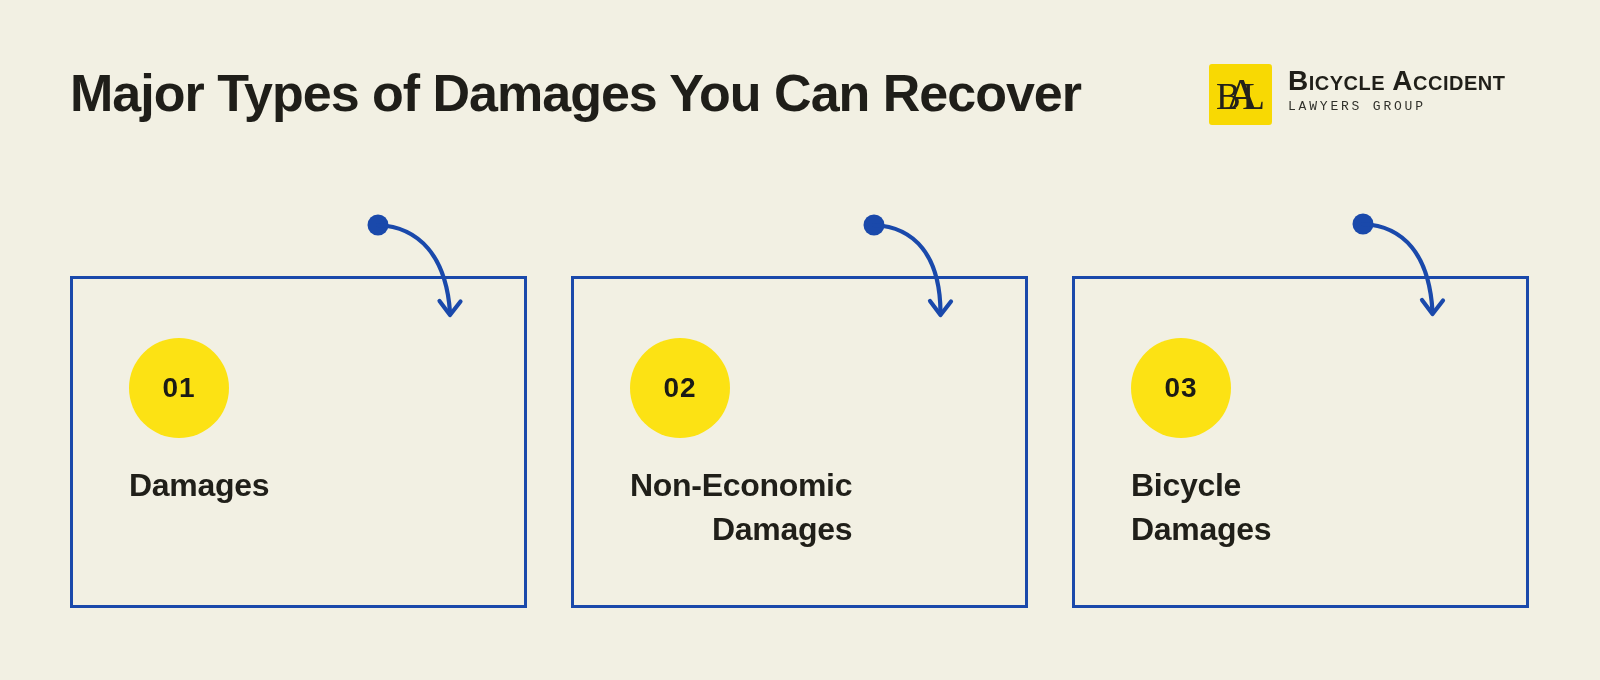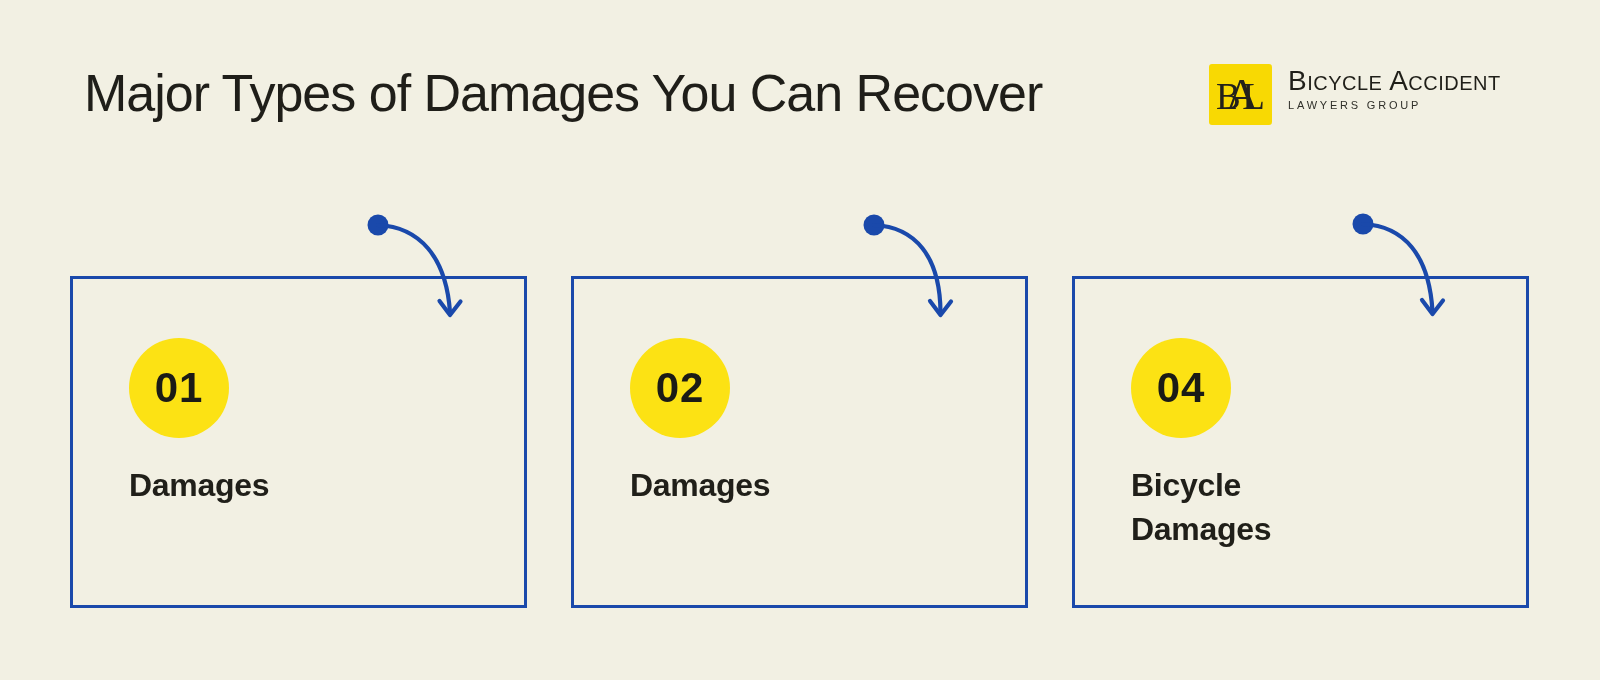--- a/index.html
+++ b/index.html
@@ -11,46 +11,46 @@
   }
   html,body{margin:0;padding:0;background:#e7e5d8;}
   .canvas{
     position:relative;width:1600px;height:680px;
     background:var(--background);
     font-family:"Liberation Sans",sans-serif;
     overflow:hidden;
   }
   
   .title{
-    position:absolute;left:84px;top:60px;margin:0;
+    position:absolute;left:70px;top:60px;margin:0;
     font-size:52px;line-height:66px;letter-spacing:-1px;
-    font-weight:normal;color:var(--text-dark);
+    font-weight:bold;color:var(--text-dark);
   }
   .title .line{display:block;}
   
   .logo{position:absolute;left:1209px;top:64px;display:flex;align-items:flex-start;gap:16px;}
   .logo-square{
     width:63px;height:61px;background:var(--logo-yellow);border-radius:3px;
     display:flex;align-items:center;justify-content:center;
   }
   .monogram{
     display:flex;align-items:baseline;
     font-family:"Liberation Serif",serif;color:#23221B;font-weight:500;
   }
   .m-b{font-size:37px;line-height:1;}
   .m-a{font-size:45px;line-height:1;margin-left:-15px;}
   .m-l{font-size:37px;line-height:1;margin-left:-16px;}
   .logo-text{padding-top:2px;}
   .logo-name{
-    font-variant:small-caps;font-weight:normal;font-size:28px;line-height:30px;
+    font-variant:small-caps;font-weight:bold;font-size:28px;line-height:30px;
     letter-spacing:.5px;color:#201F19;white-space:nowrap;
   }
   .logo-tagline{
-    margin-top:3px;font-size:11px;letter-spacing:2.8px;
-    color:#30302A;font-weight:500;white-space:nowrap;
+    margin-top:3px;font-size:13px;letter-spacing:2.8px;
+    color:#30302A;font-weight:500;white-space:nowrap;font-family:Liberation Mono, monospace;
   }
   
   .arrows{
     position:absolute;inset:0;width:1600px;height:680px;
     color:var(--accent-blue);pointer-events:none;
   }
   .arrows path{stroke:currentColor;stroke-width:4.2;fill:none;stroke-linecap:round;stroke-linejoin:round;}
   .arrows circle{fill:currentColor;}
   
   .card{
@@ -58,21 +58,21 @@
     border:3px solid var(--accent-blue);box-sizing:border-box;
   }
   .card-1{left:70px;}
   .card-2{left:571px;text-align:right;}
   .card-3{left:1072px;}
   .badge{
     position:absolute;left:56px;top:59px;width:100px;height:100px;border-radius:50%;
     background:var(--circle-yellow);
     display:flex;align-items:center;justify-content:center;
   }
-  .badge span{font-size:42px;font-weight:bold;color:#1B1B16;letter-spacing:1px;}
+  .badge span{font-size:28px;font-weight:bold;color:#1B1B16;letter-spacing:1px;}
   .card-title{
     position:absolute;left:56px;top:184px;margin:0;
     font-size:32px;line-height:44px;font-weight:bold;
     letter-spacing:-.3px;color:#201F19;
   }
   .card-title span{display:block;}
 </style>
 </head>
 <body>
 
@@ -121,27 +121,28 @@
     <h2 class="card-title">
       <span>Damages</span>
     </h2>
   </section>
 
   <section class="card card-2">
     <div class="badge">
       <span>02</span>
     </div>
     <h2 class="card-title">
+      <span>Non-Economic</span>
       <span>Damages</span>
     </h2>
   </section>
 
   <section class="card card-3">
     <div class="badge">
-      <span>04</span>
+      <span>03</span>
     </div>
     <h2 class="card-title">
       <span>Bicycle</span>
       <span>Damages</span>
     </h2>
   </section>
 
 </div>
 
 </body></html>

